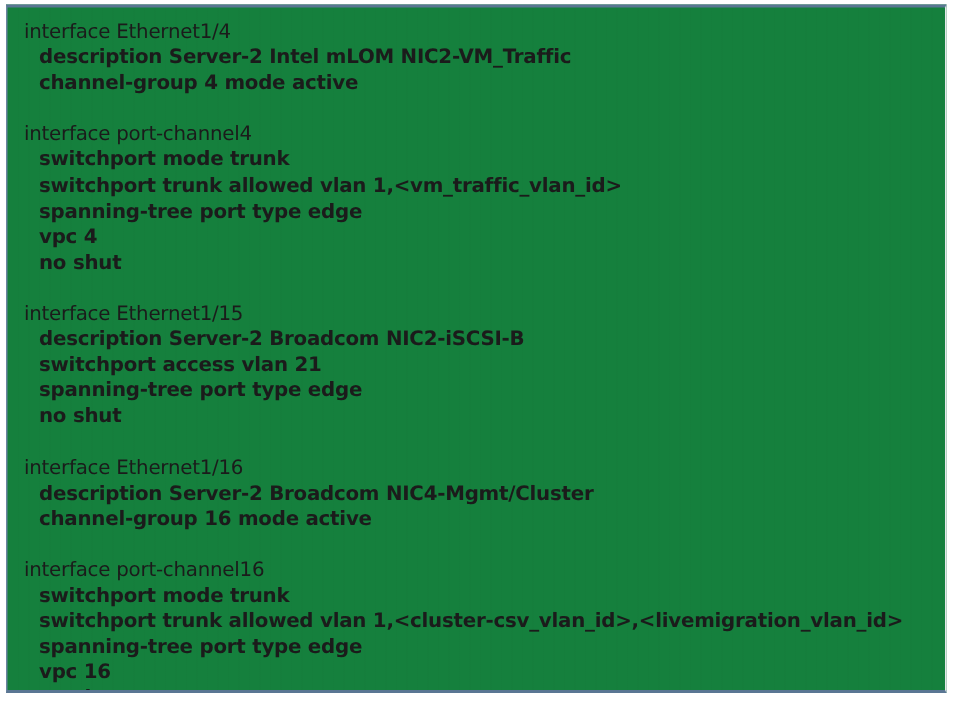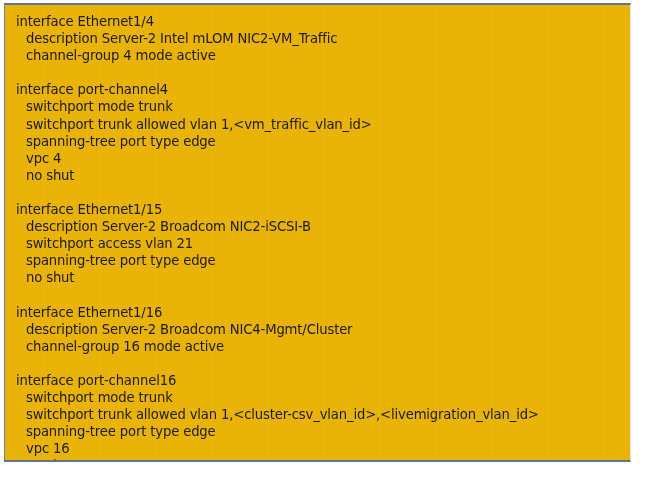--- a/index.html
+++ b/index.html
@@ -51,21 +51,21 @@
 
   .cfg-line {
     font-family: "DejaVu Sans", "Liberation Sans", sans-serif;
     font-size: 13.2px;
     line-height: 17.1px;
     color: #1b1b1b;
     white-space: pre;
     letter-spacing: -0.15px;
     height: 17.1px;
   }
-  .cfg-line.indent { padding-left: 10px; }
+  .cfg-line.indent { padding-left: 10px; font-weight: bold; }
   .cfg-line.blank  { color: transparent; }
 </style>
 </head>
 <body>
 
-<div id="config-panel" style="background: #eab308; border-color: rgb(90, 118, 147) rgb(228, 230, 234) rgb(90, 118, 147) rgb(107, 132, 160);">
+<div id="config-panel" style="background: #15803d; border-color: rgb(90, 118, 147) rgb(228, 230, 234) rgb(90, 118, 147) rgb(107, 132, 160);">
   <pre id="config-listing" style="color: rgb(27, 27, 27);"><div class="cfg-line">interface Ethernet1/4</div><div class="cfg-line indent">description Server-2 Intel mLOM NIC2-VM_Traffic</div><div class="cfg-line indent">channel-group 4 mode active</div><div class="cfg-line blank"></div><div class="cfg-line">interface port-channel4</div><div class="cfg-line indent">switchport mode trunk</div><div class="cfg-line indent">switchport trunk allowed vlan 1,&lt;vm_traffic_vlan_id&gt;</div><div class="cfg-line indent">spanning-tree port type edge</div><div class="cfg-line indent">vpc 4</div><div class="cfg-line indent">no shut</div><div class="cfg-line blank"></div><div class="cfg-line">interface Ethernet1/15</div><div class="cfg-line indent">description Server-2 Broadcom NIC2-iSCSI-B</div><div class="cfg-line indent">switchport access vlan 21</div><div class="cfg-line indent">spanning-tree port type edge</div><div class="cfg-line indent">no shut</div><div class="cfg-line blank"></div><div class="cfg-line">interface Ethernet1/16</div><div class="cfg-line indent">description Server-2 Broadcom NIC4-Mgmt/Cluster</div><div class="cfg-line indent">channel-group 16 mode active</div><div class="cfg-line blank"></div><div class="cfg-line">interface port-channel16</div><div class="cfg-line indent">switchport mode trunk</div><div class="cfg-line indent">switchport trunk allowed vlan 1,&lt;cluster-csv_vlan_id&gt;,&lt;livemigration_vlan_id&gt;</div><div class="cfg-line indent">spanning-tree port type edge</div><div class="cfg-line indent">vpc 16</div><div class="cfg-line indent">no shut</div></pre>
 </div>
 
 </body></html>

